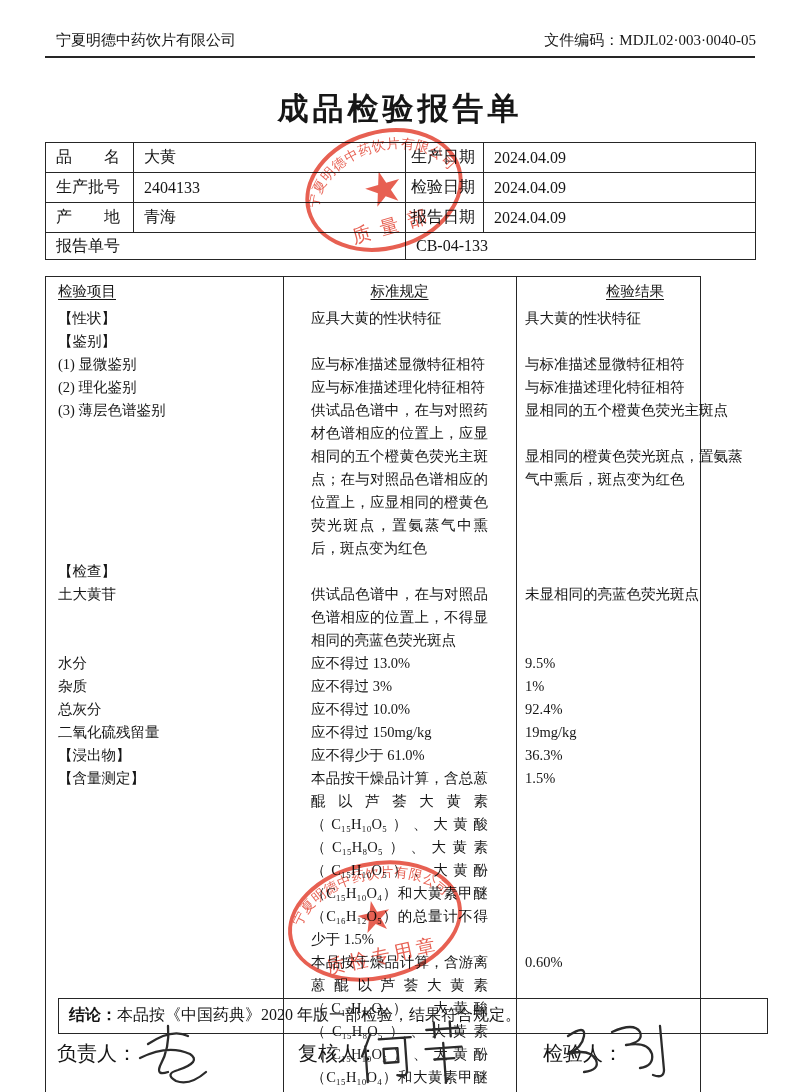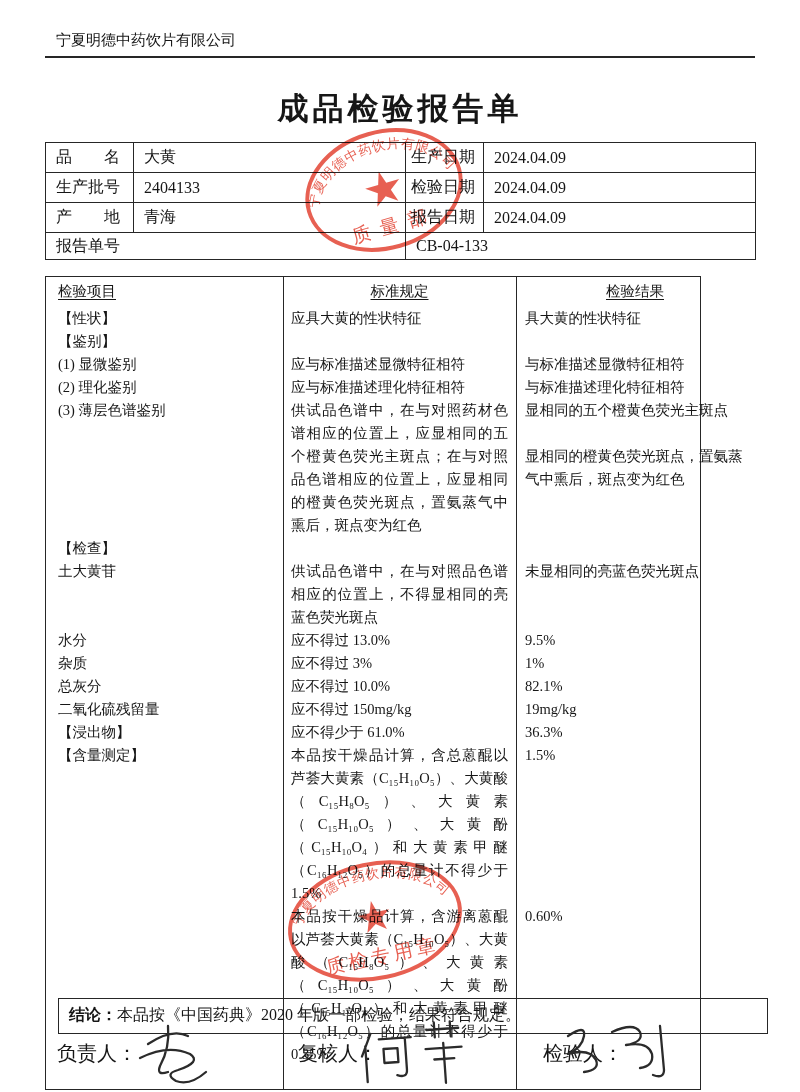--- a/index.html
+++ b/index.html
@@ -23,21 +23,21 @@
   table.info td.l2 { padding:4px 5px; }
   
   .main { position:absolute; left:45px; top:276px; width:656px; min-height:716px;
     border:1px solid #262626; background:transparent;
     display:grid; grid-template-columns:237px 233px 238px;
     font-size:14.5px; line-height:23px; }
   .vline { position:absolute; top:0; bottom:0; border-left:1px solid #262626; }
   .vl1 { left:237px; } .vl2 { left:470px; }
   .main .cell { min-height:23px; }
   .c1 { padding-left:12px; }
-  .c2 { padding:0 8px; }
+  .c2 { padding:0 28px; }
   .c3 { padding:0 9px; }
   .th { padding-top:3px; padding-bottom:4px; }
   .th span { text-decoration:underline; text-underline-offset:3px; }
   .th.c2, .th.c3 { text-align:center; }
   .just { text-align:justify; }
   .gapline { height:23px; }
   .fill { min-height:24px; }
   
   .conclusion { position:absolute; left:58px; top:998px; width:710px;
     border:1px solid #262626; padding:6px 10px 7px; font-size:16px; }
@@ -59,20 +59,21 @@
   .stamp text { fill:currentColor; }
   .stamp ellipse { fill:none; stroke:currentColor; }
 </style>
 </head>
 <body>
 
 <div>
 
   <div class="doc-header">
     <span>宁夏明德中药饮片有限公司</span>
+    <span><span>文件编码：</span><span>MDJL02·003·0040-05</span></span>
   </div>
   <div class="header-rule"></div>
 
   <div class="page-title">成品检验报告单</div>
 
   <table class="info">
     <colgroup>
         <col style="width:88px">
         <col style="width:272px">
         <col style="width:78px">
@@ -147,21 +148,21 @@
     <div class="cell c1">水分</div>
     <div class="cell c2">应不得过 13.0%</div>
     <div class="cell c3">9.5%</div>
 
     <div class="cell c1">杂质</div>
     <div class="cell c2">应不得过 3%</div>
     <div class="cell c3">1%</div>
 
     <div class="cell c1">总灰分</div>
     <div class="cell c2">应不得过 10.0%</div>
-    <div class="cell c3">82.1%</div>
+    <div class="cell c3">92.4%</div>
 
     <div class="cell c1">二氧化硫残留量</div>
     <div class="cell c2">应不得过 150mg/kg</div>
     <div class="cell c3">19mg/kg</div>
 
     <div class="cell c1">【浸出物】</div>
     <div class="cell c2">应不得少于 61.0%</div>
     <div class="cell c3">36.3%</div>
 
     <div class="cell c1">【含量测定】</div>

